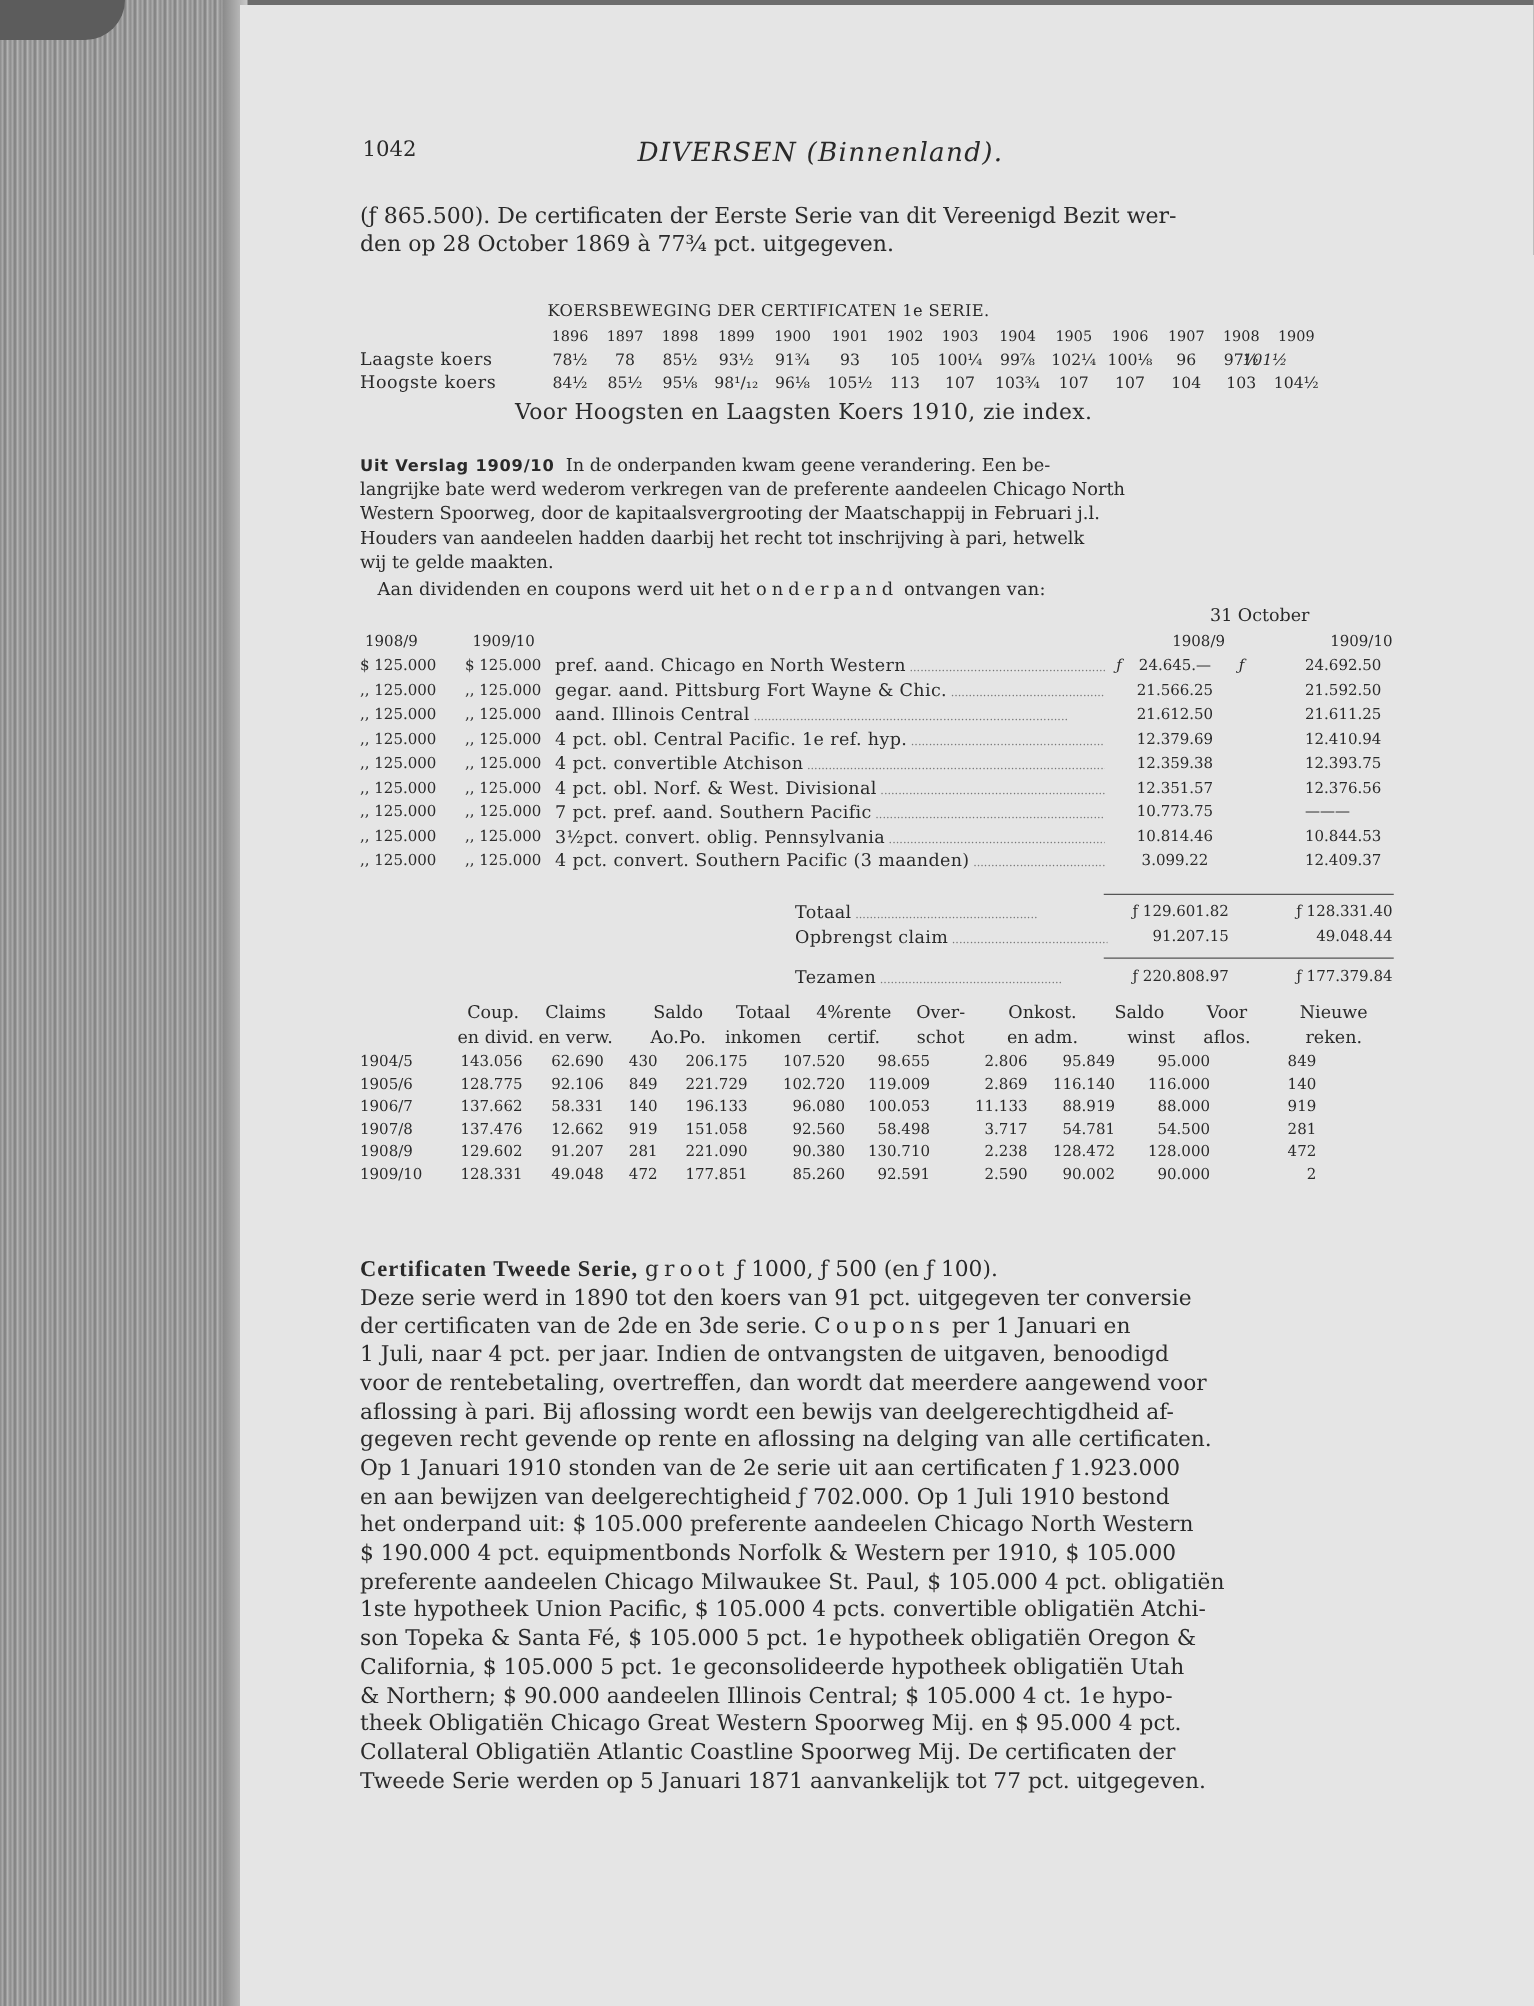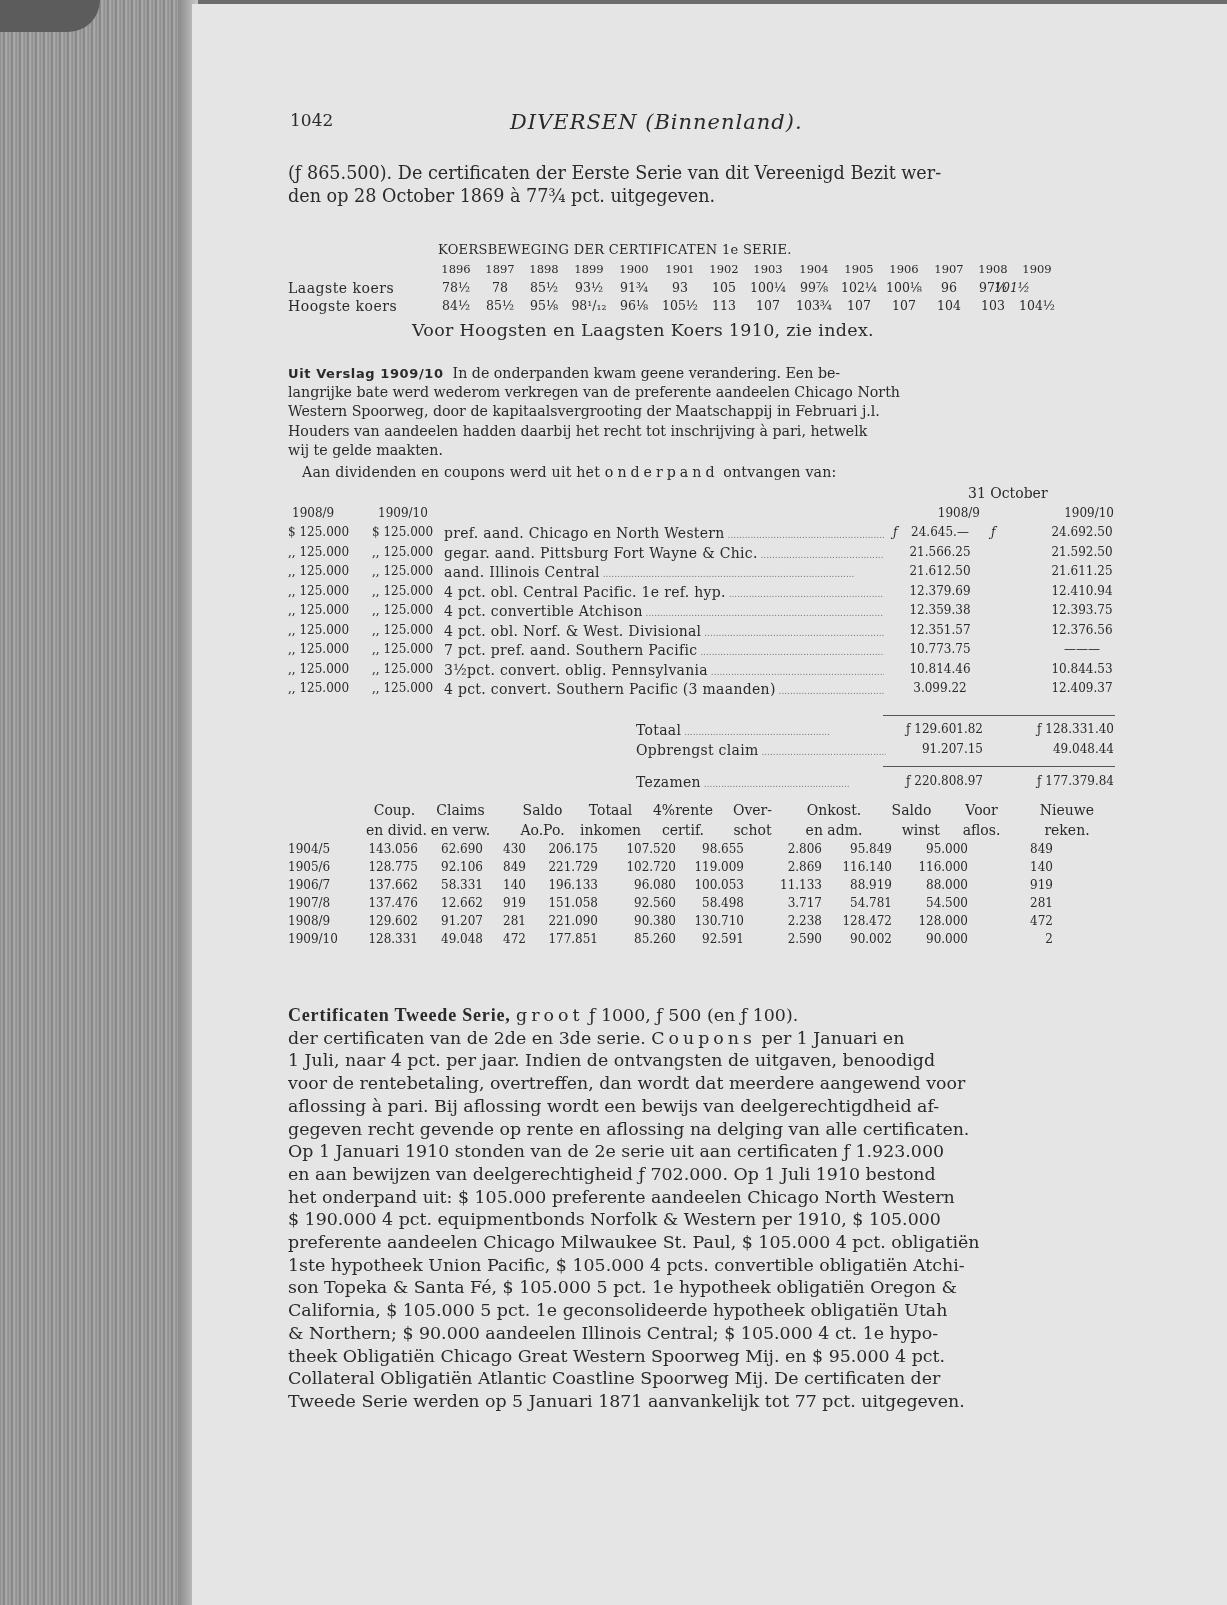--- a/index.html
+++ b/index.html
@@ -52,21 +52,21 @@
 
   .divi { position: absolute; top: 500px; left: 0; width: 830px; font-size: 12.8px; }
   .drow { position: absolute; left: 0; width: 830px; height: 19.5px; }
   .drow .c1 { position: absolute; left: 0; width: 78px; font-size: 12px; }
   .drow .c2 { position: absolute; left: 84px; width: 80px; font-size: 12px; }
   .drow .desc { position: absolute; left: 156px; width: 440px; font-size: 14px; letter-spacing: 0.3px; white-space: nowrap; overflow: hidden; }
   .drow .desc::after { content: " ........................................................................................"; letter-spacing: 0; color: #777; font-size: 9px; }
   .drow .fl { position: absolute; left: 605px; font-style: italic; font-size: 12px; }
   .drow .a1 { position: absolute; left: 612px; width: 80px; text-align: center; font-size: 12px; }
   .drow .fl2 { position: absolute; left: 703px; font-style: italic; font-size: 12px; }
-  .drow .a2 { position: absolute; left: 738px; width: 112px; text-align: center; font-size: 12px; }
+  .drow .a2 { position: absolute; left: 756px; width: 112px; text-align: left; font-size: 12px; }
   .hdr .c1, .hdr .c2, .hdr .a1, .hdr .a2 { font-size: 12px; }
   .hdr .a1 { left: 598px; } 
 
   .rule { position: absolute; height: 0; border-top: 1.5px solid #555; }
   .tot { position: absolute; left: 0; width: 830px; height: 20px; font-size: 14px; }
   .tot .lbl { position: absolute; left: 348px; width: 250px; letter-spacing: 0.3px; white-space: nowrap; overflow: hidden; }
   .tot .lbl::after { content: " ..................................................."; letter-spacing: 0; font-size: 9px; color: #777; }
   .tot .a1 { position: absolute; left: 595px; width: 100px; text-align: right; font-size: 12px; }
   .tot .a2 { position: absolute; left: 700px; width: 126px; text-align: right; font-size: 12px; }
 
@@ -382,20 +382,21 @@
           <span style="left:695px;width:70px;">2</span>
         </div>
       </div>
 
     <div class="para tweede">
       <span class="l">
         <b>Certificaten Tweede Serie,</b>
         <span class="sp">groot</span>
         <span>ƒ 1000, ƒ 500 (en ƒ 100).</span>
       </span>
+      <span class="l">Deze serie werd in 1890 tot den koers van 91 pct. uitgegeven ter conversie</span>
       <span class="l">
         <span>der certificaten van de 2de en 3de serie.</span>
         <span class="sp">Coupons</span>
         <span>per 1 Januari en</span>
       </span>
       <span id="tweede-lines"><span class="l">1 Juli, naar 4 pct. per jaar. Indien de ontvangsten de uitgaven, benoodigd</span><span class="l">voor de rentebetaling, overtreffen, dan wordt dat meerdere aangewend voor</span><span class="l">aflossing à pari. Bij aflossing wordt een bewijs van deelgerechtigdheid af-</span><span class="l">gegeven recht gevende op rente en aflossing na delging van alle certificaten.</span><span class="l">Op 1 Januari 1910 stonden van de 2e serie uit aan certificaten ƒ 1.923.000</span><span class="l">en aan bewijzen van deelgerechtigheid ƒ 702.000. Op 1 Juli 1910 bestond</span><span class="l">het onderpand uit: $ 105.000 preferente aandeelen Chicago North Western</span><span class="l">$ 190.000 4 pct. equipmentbonds Norfolk &amp; Western per 1910, $ 105.000</span><span class="l">preferente aandeelen Chicago Milwaukee St. Paul, $ 105.000 4 pct. obligatiën</span><span class="l">1ste hypotheek Union Pacific, $ 105.000 4 pcts. convertible obligatiën Atchi-</span><span class="l">son Topeka &amp; Santa Fé, $ 105.000 5 pct. 1e hypotheek obligatiën Oregon &amp;</span><span class="l">California, $ 105.000 5 pct. 1e geconsolideerde hypotheek obligatiën Utah</span><span class="l">&amp; Northern; $ 90.000 aandeelen Illinois Central; $ 105.000 4 ct. 1e hypo-</span><span class="l">theek Obligatiën Chicago Great Western Spoorweg Mij. en $ 95.000 4 pct.</span><span class="l">Collateral Obligatiën Atlantic Coastline Spoorweg Mij. De certificaten der</span><span class="l">Tweede Serie werden op 5 Januari 1871 aanvankelijk tot 77 pct. uitgegeven.</span></span>
     </div>
 
   </div>
 </div>

